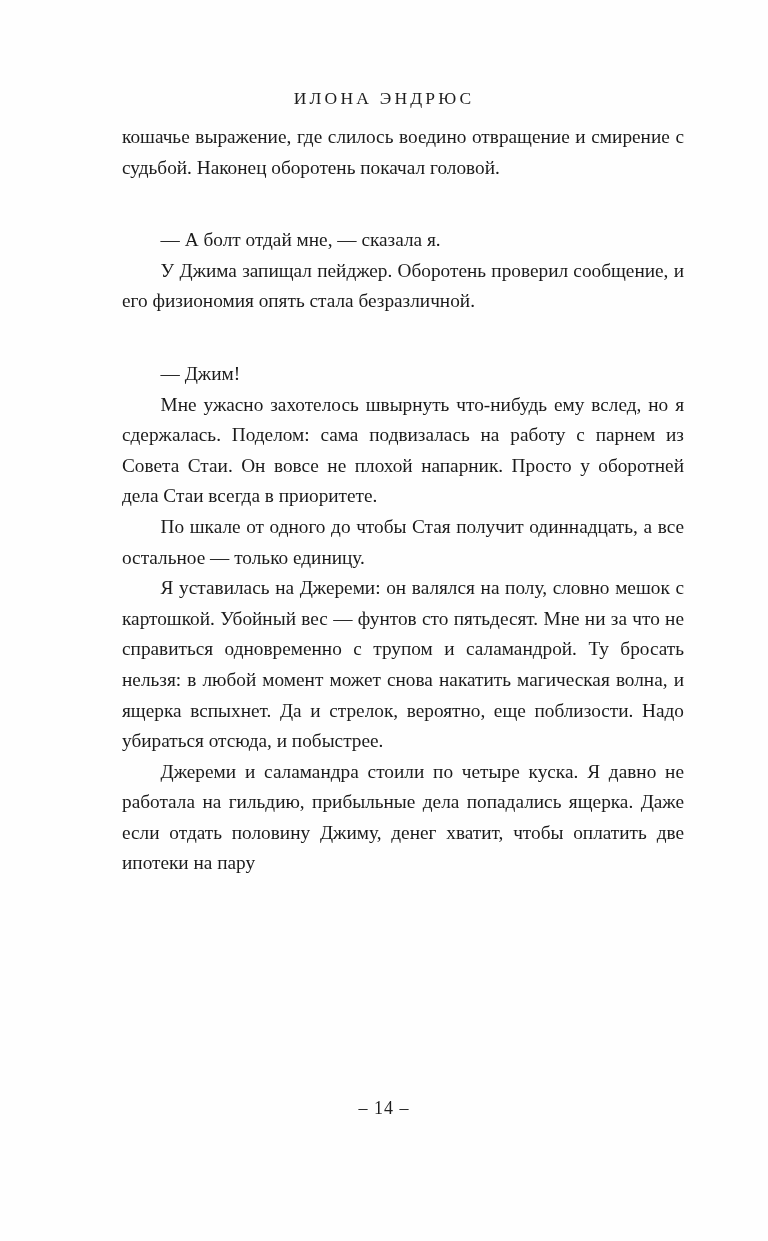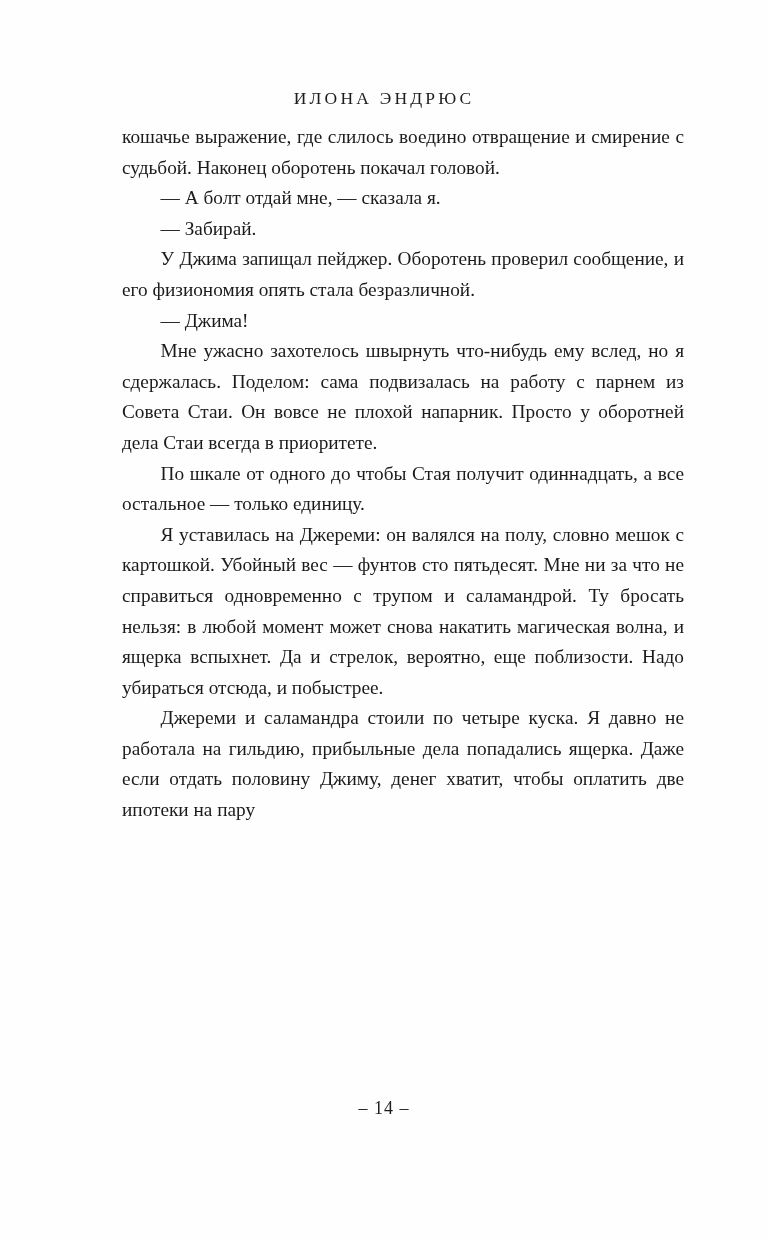--- a/index.html
+++ b/index.html
@@ -50,20 +50,21 @@
   }
   .body-text p {
     margin: 0;
     text-indent: 2.0em;
   }
   .body-text p.noindent {
     text-indent: 0;
   }
   .body-text p.dialogue {
     text-indent: 2.0em;
+    margin-top: 42px;
   }
   .folio {
     position: absolute;
     top: 1098px;
     left: 0;
     width: 768px;
     text-align: center;
     font-size: 18px;
     color: #1d1d1d;
     letter-spacing: 1px;
@@ -72,23 +73,22 @@
 </head>
 <body>
 
 <div class="page">
 
   <div class="running-head">Илона Эндрюс</div>
 
   <div class="body-text">
     <p class="noindent">кошачье выражение, где слилось воедино отвращение и смирение с судьбой. Наконец оборотень покачал головой.</p>
     <p class="dialogue">— А болт отдай мне, — сказала я.</p>
-    <p class="dialogue">— Забирай.</p>
     <p>У Джима запищал пейджер. Оборотень проверил сообщение, и его физиономия опять стала безразличной.</p>
-    <p class="dialogue">— Джима!</p>
+    <p class="dialogue">— Джим!</p>
     <p>Мне ужасно захотелось швырнуть что-нибудь ему вслед, но я сдержалась. Поделом: сама подвизалась на работу с парнем из Совета Стаи. Он вовсе не плохой напарник. Просто у оборотней дела Стаи всегда в приоритете.</p>
     <p>По шкале от одного до чтобы Стая получит одиннадцать, а все остальное — только единицу.</p>
     <p>Я уставилась на Джереми: он валялся на полу, словно мешок с картошкой. Убойный вес — фунтов сто пятьдесят. Мне ни за что не справиться одновременно с трупом и саламандрой. Ту бросать нельзя: в любой момент может снова накатить магическая волна, и ящерка вспыхнет. Да и стрелок, вероятно, еще поблизости. Надо убираться отсюда, и побыстрее.</p>
     <p>Джереми и саламандра стоили по четыре куска. Я давно не работала на гильдию, прибыльные дела попадались ящерка. Даже если отдать половину Джиму, денег хватит, чтобы оплатить две ипотеки на пару</p>
   </div>
 
   <div class="folio">– 14 –</div>
 
 </div>
 

